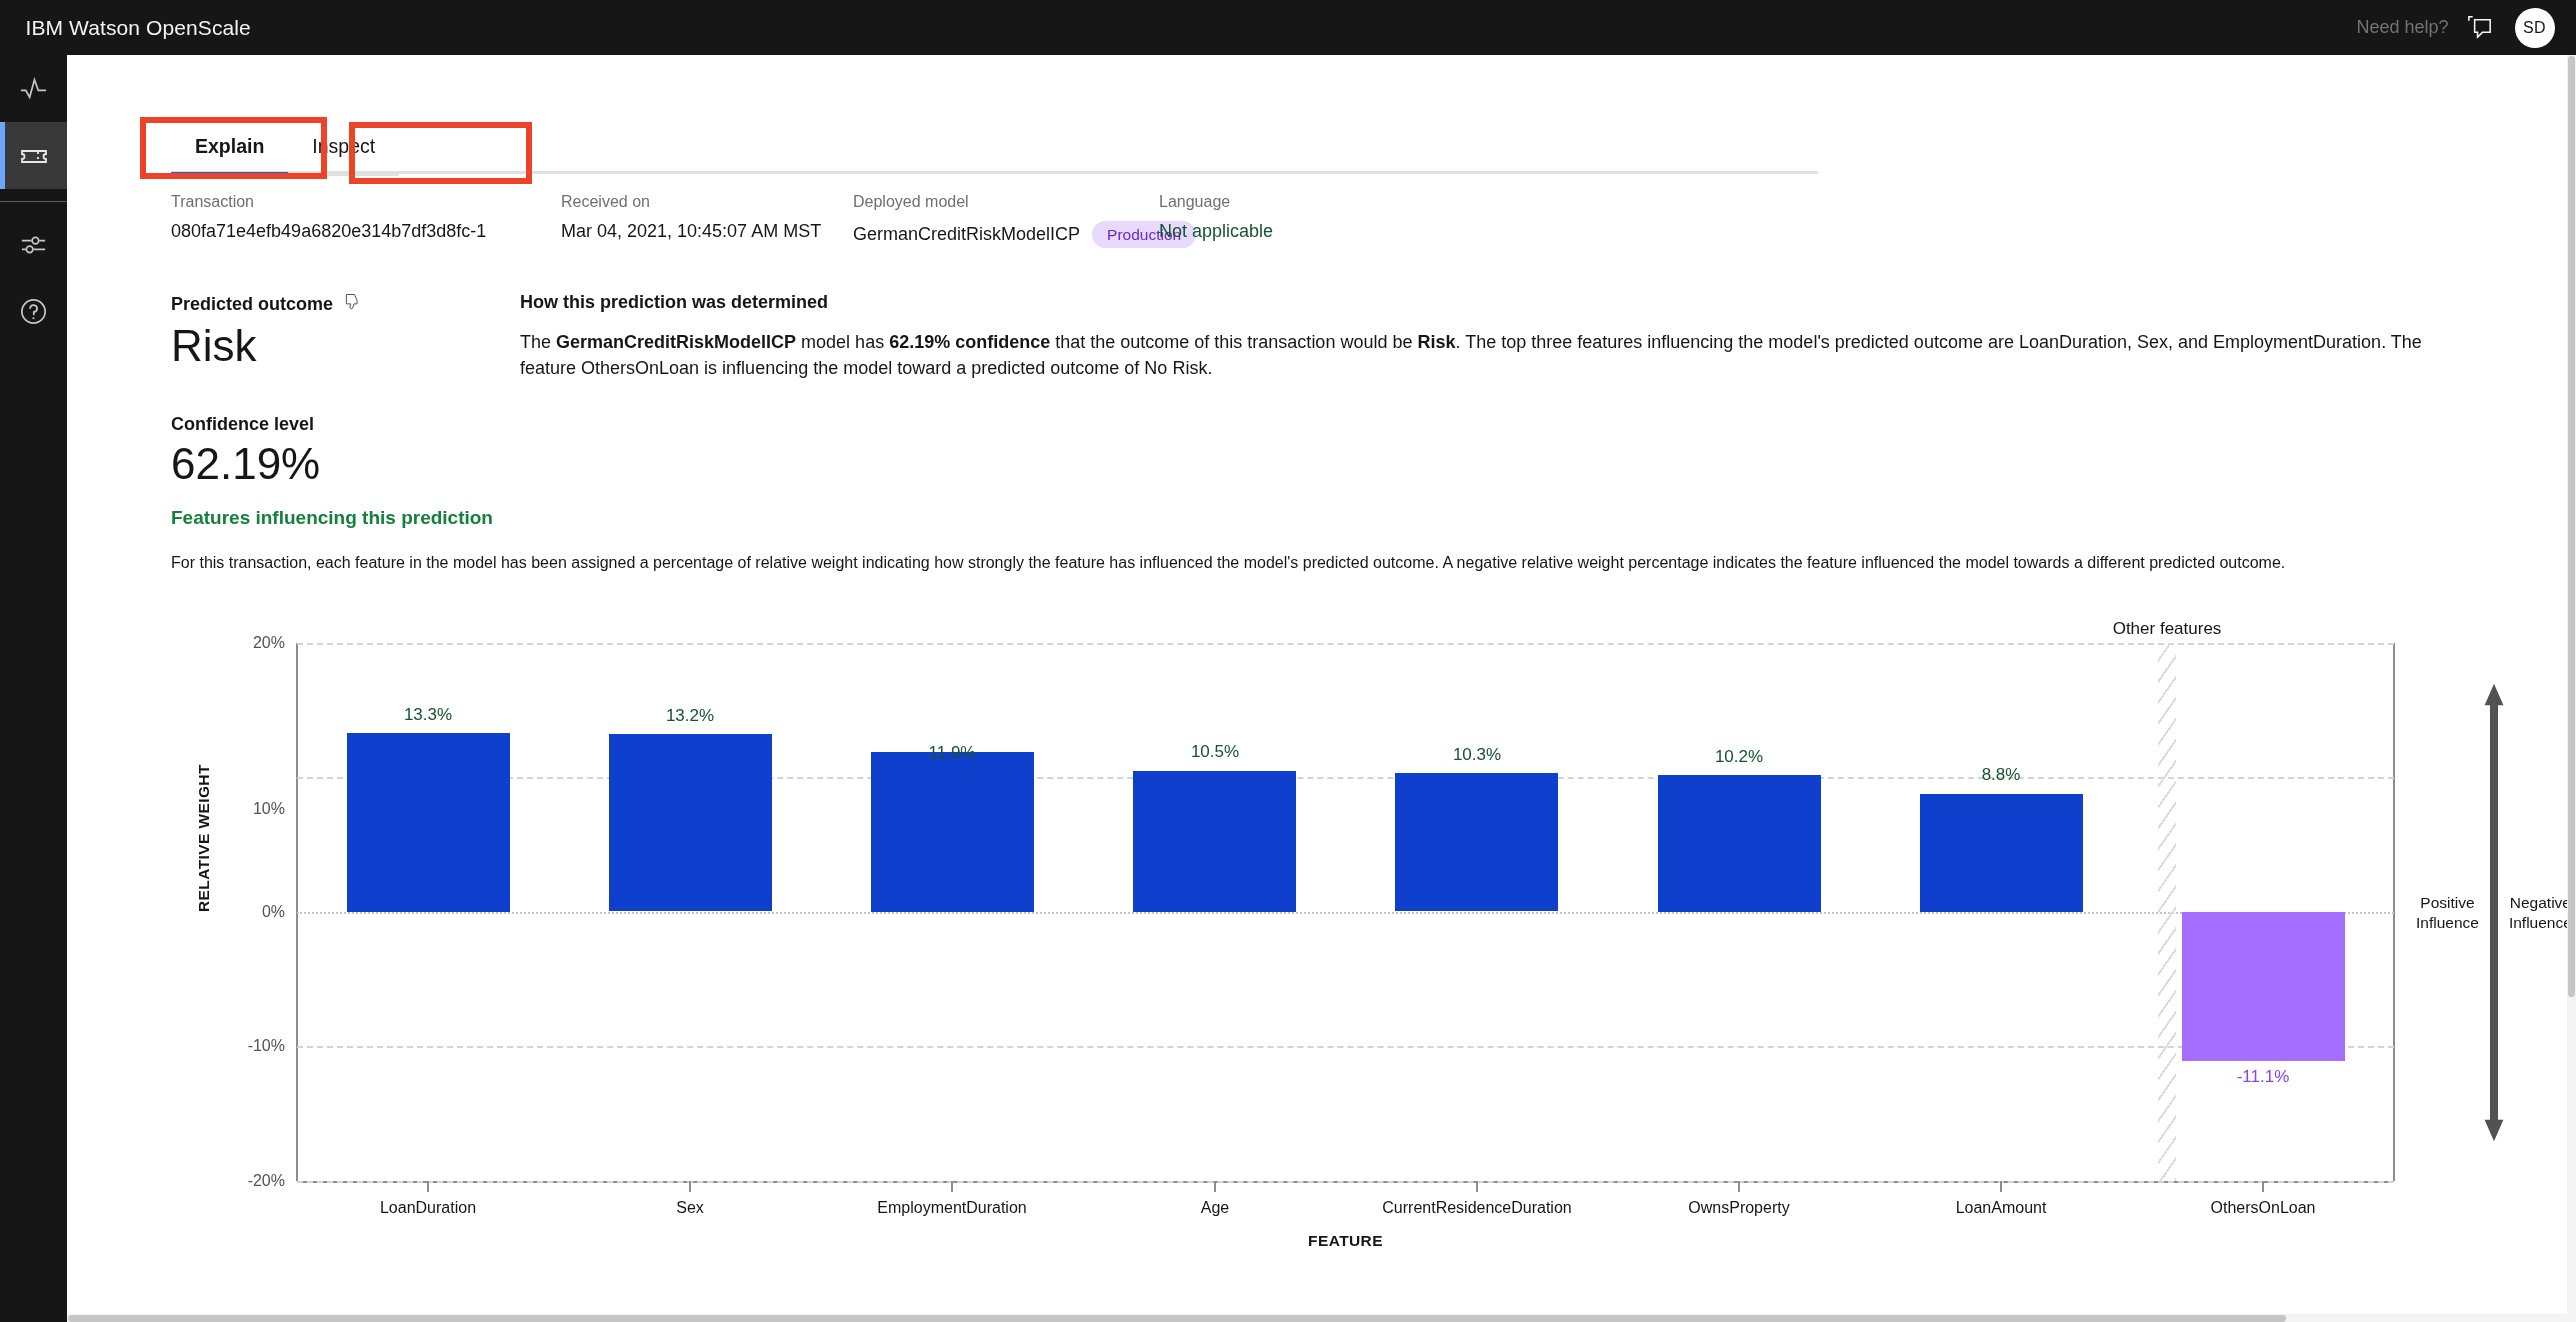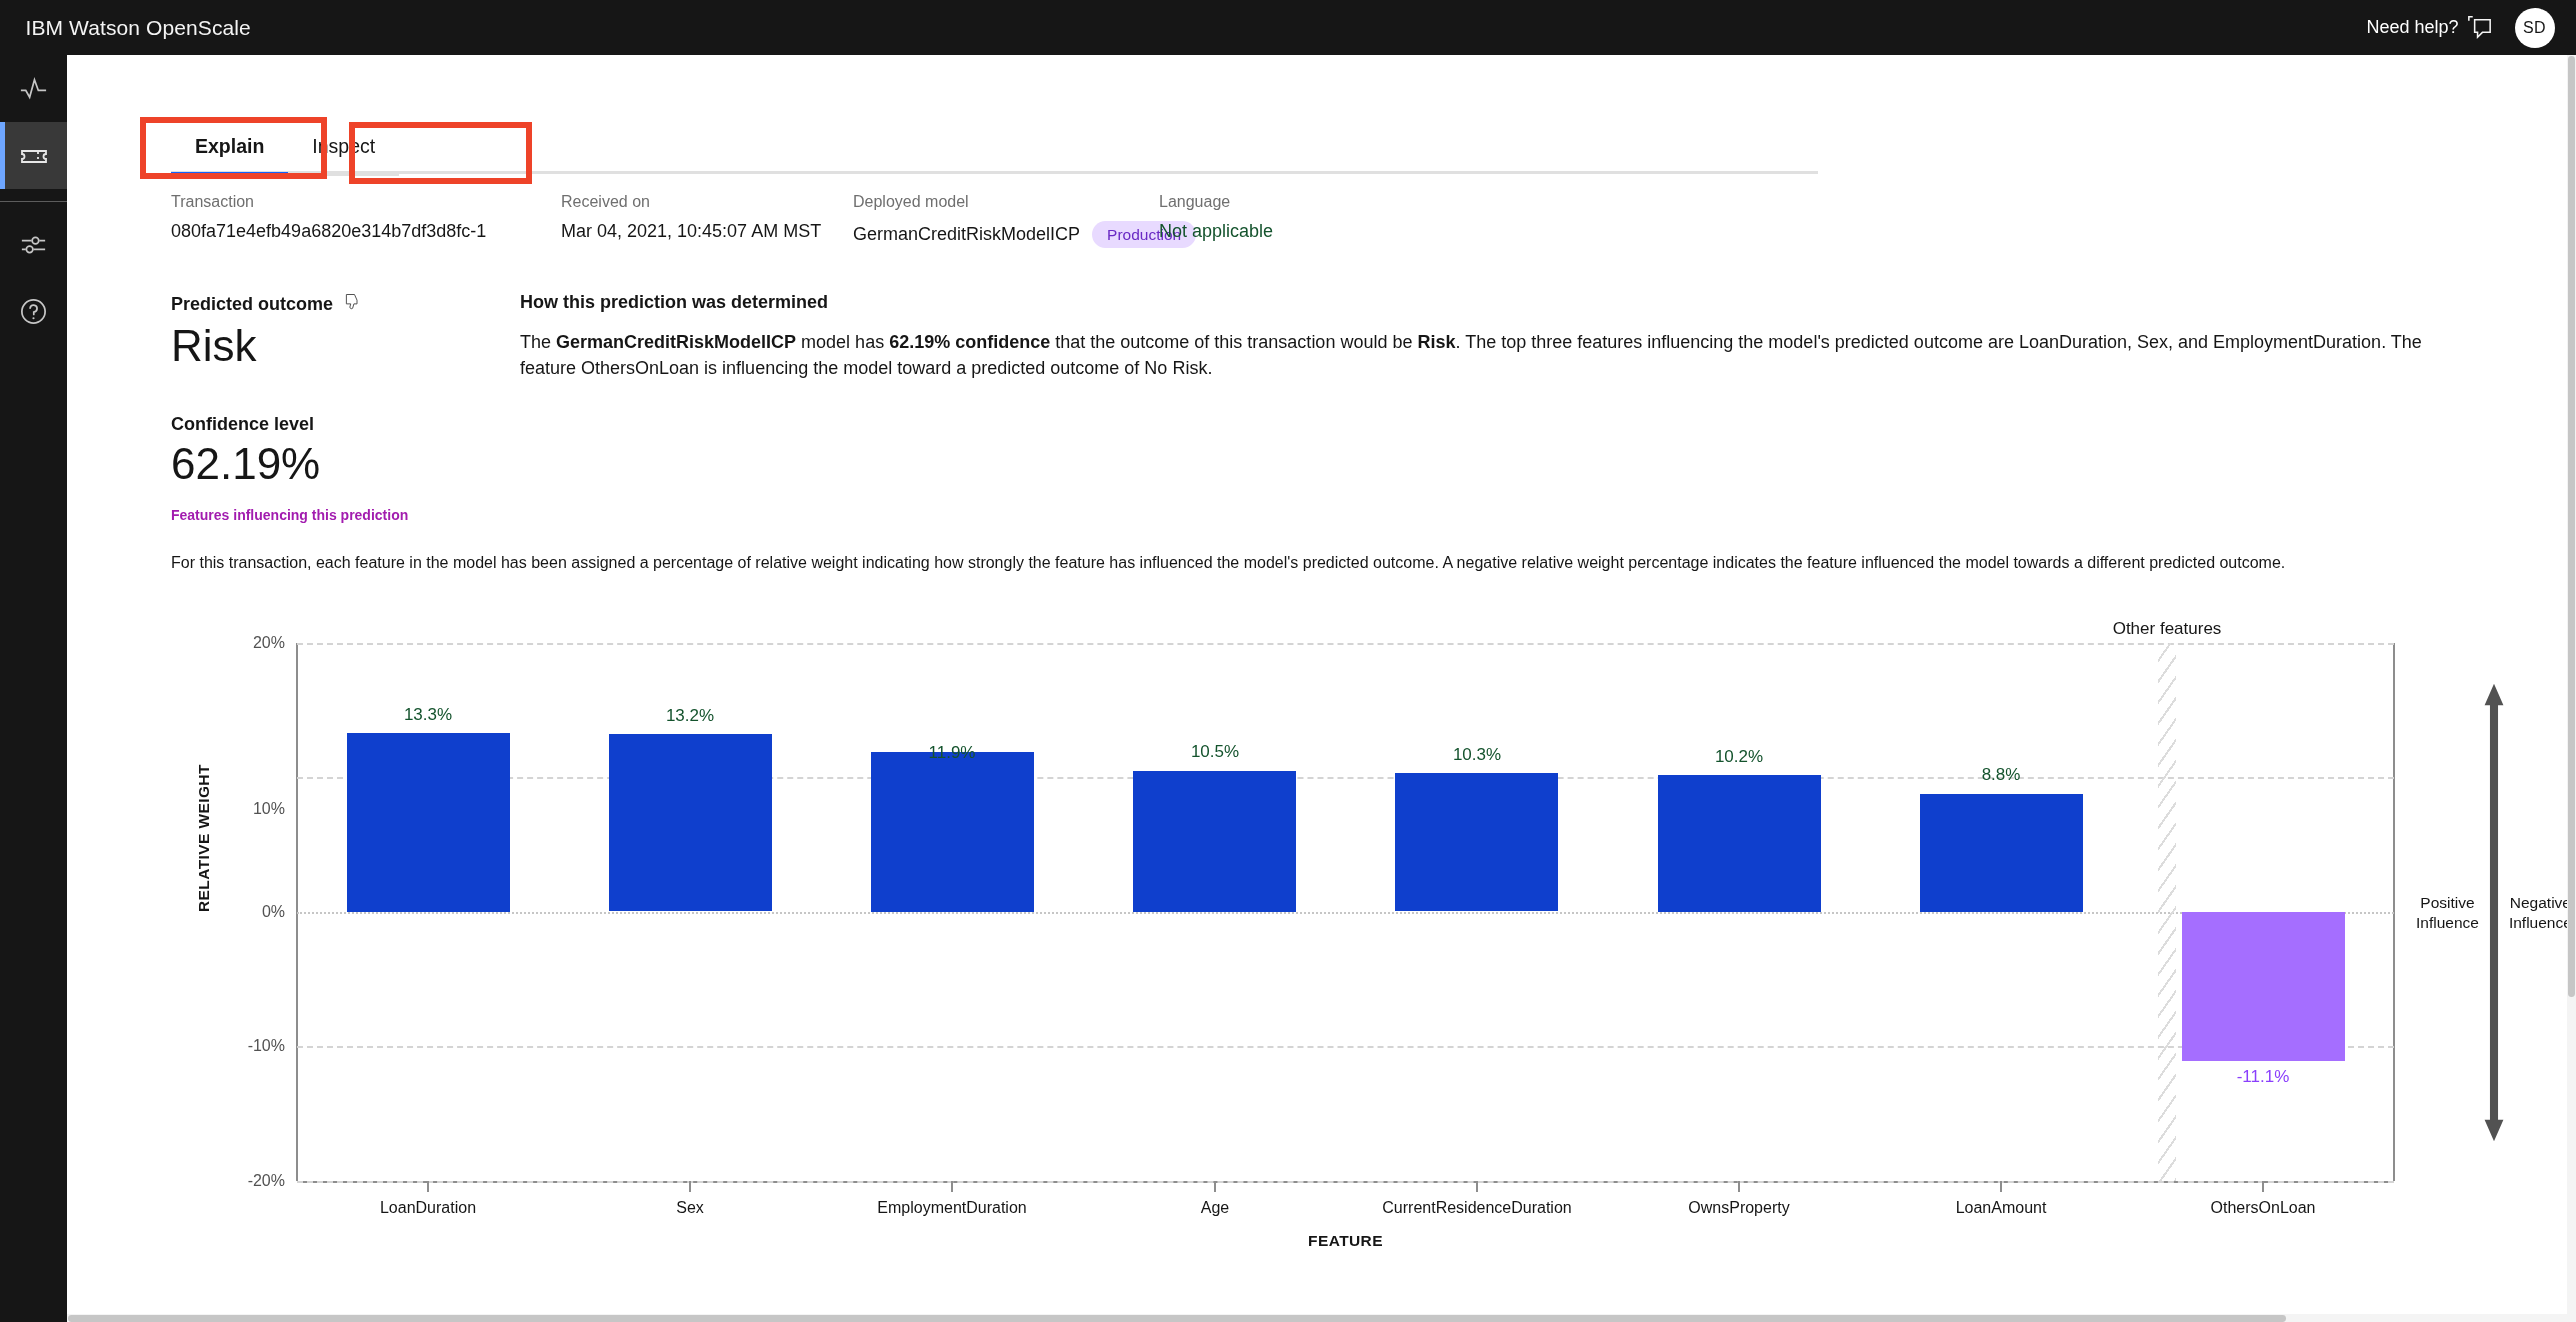--- a/index.html
+++ b/index.html
@@ -20,22 +20,22 @@
     color: #f4f4f4; font-size: 21px; letter-spacing: 0.1px;
     margin-left: 25.5px; white-space: nowrap;
   }
   .brand .thin { font-weight: 400; }
   .brand .bold { font-weight: 400; }
   .topbar-right {
     position: absolute; right: 0; top: 0; height: 55px;
     display: flex; align-items: center; gap: 0;
   }
   .need-help {
-    color: #ffffff; font-size: 18px; font-weight: 400;
-    margin-right: 5px; white-space: nowrap;
+    color: #737373; font-size: 18px; font-weight: 400;
+    margin-right: 15px; white-space: nowrap;
   }
   .chat-icon { width: 31px; height: 31px; display: block; margin-right: 20px; }
   .avatar {
     width: 40px; height: 40px; border-radius: 50%;
     background: #ffffff; color: #161616;
     display: flex; align-items: center; justify-content: center;
     font-size: 16px; font-weight: 400; margin-right: 21.5px; letter-spacing: 0.3px;
   }
 
   
@@ -127,21 +127,21 @@
   .how { position: absolute; left: 453px; top: 237px; width: 1943px; }
   .how-title { font-size: 18px; font-weight: 700; color: #161616; }
   .how-body {
     margin-top: 16px; font-size: 18px; line-height: 1.45; color: #161616;
   }
   .how-body b { font-weight: 700; }
 
   
   .feat-title {
     position: absolute; left: 104px; top: 452px;
-    font-size: 14px; font-weight: 700; color: #a21caf;
+    font-size: 19px; font-weight: 700; color: #15803d;
   }
   .feat-desc {
     position: absolute; left: 104px; top: 497px; width: 2360px;
     font-size: 16px; color: #161616; line-height: 1.4;
   }
 
   
   .chart {
     position: absolute; left: 104px; top: 575px;
     width: 2346px; height: 672px;

